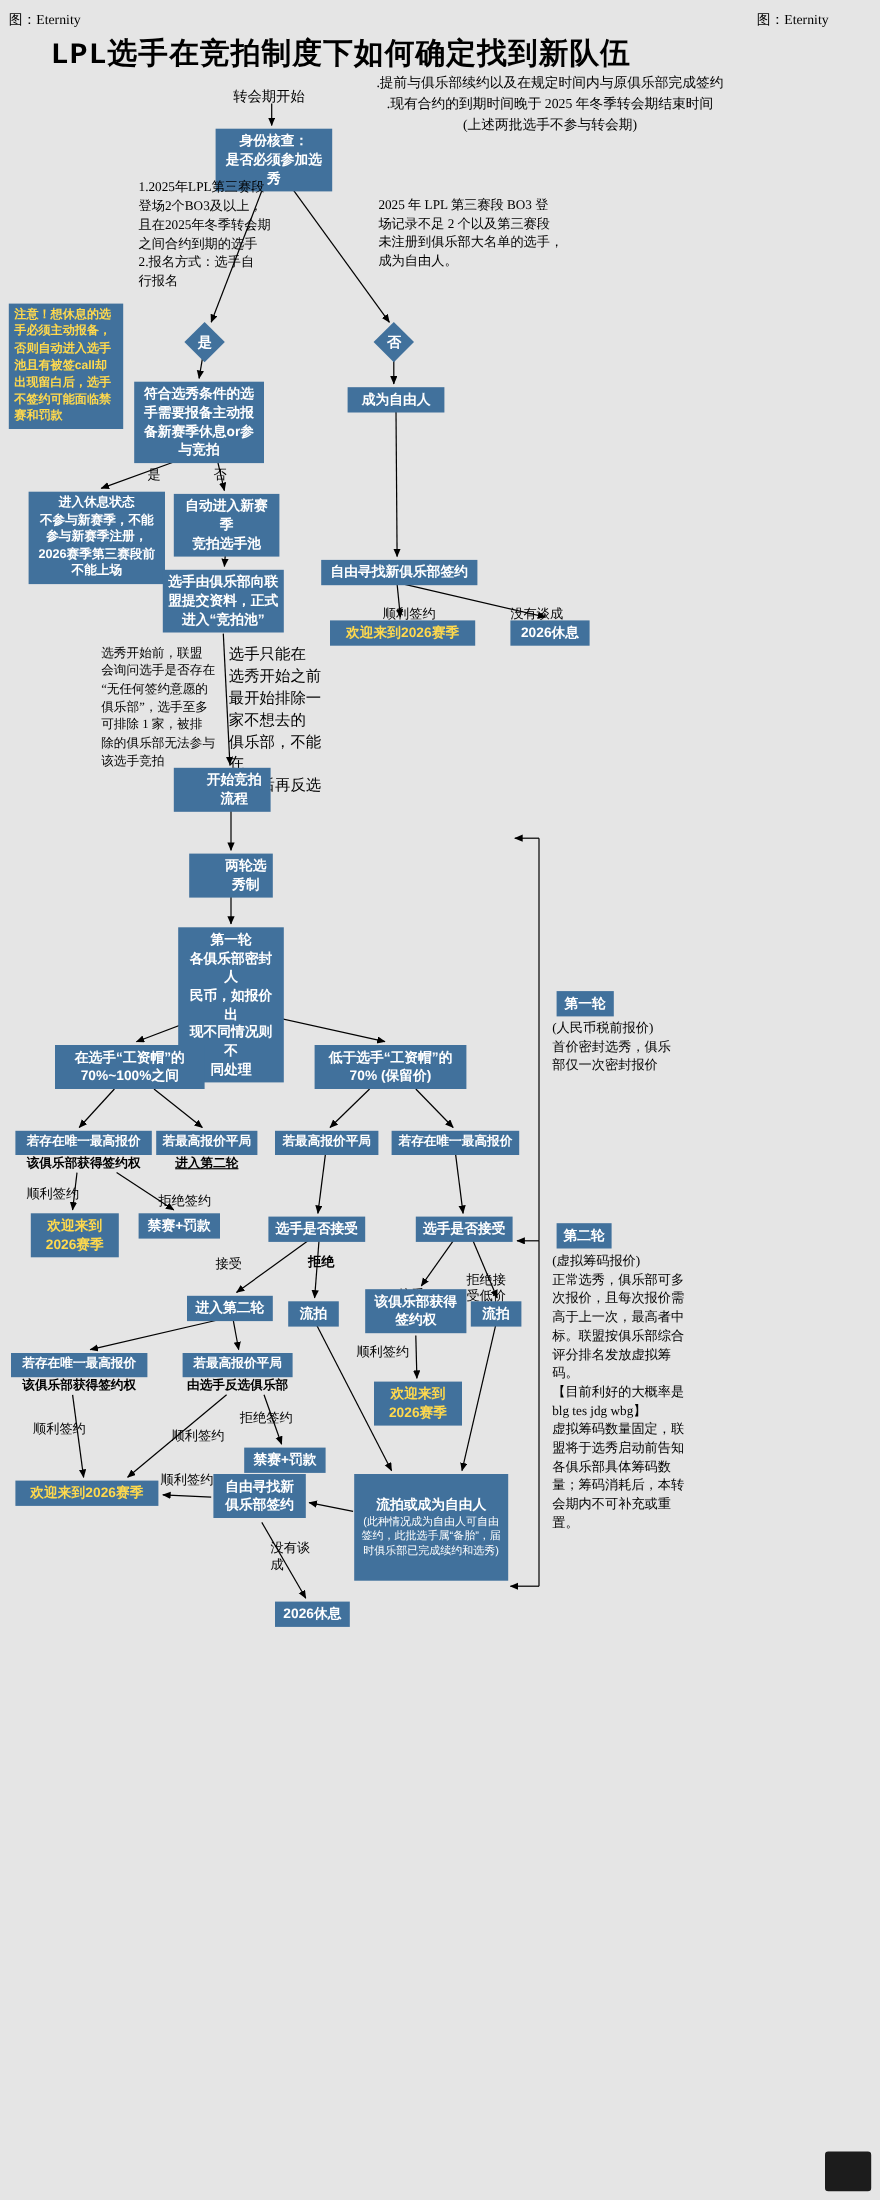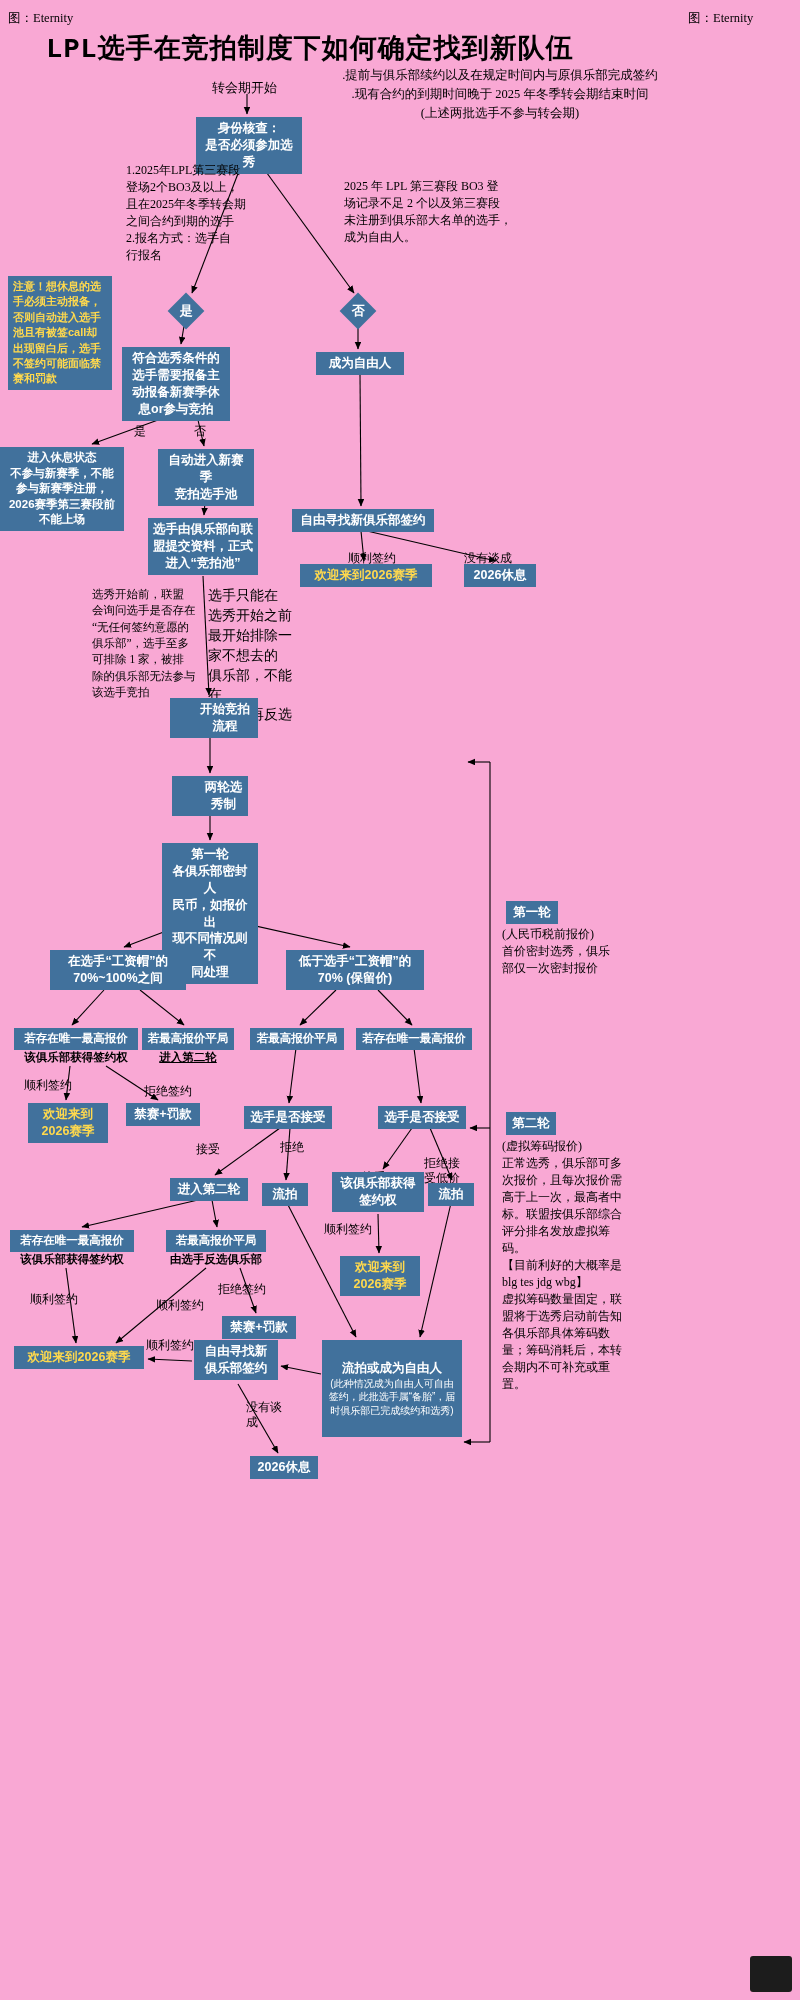--- a/index.html
+++ b/index.html
@@ -1,21 +1,21 @@
 <!DOCTYPE html>
 <html style="--box-blue: #41719C; --text-yellow: #FFD94D;"><head>
 <meta charset="utf-8">
 <style>
   :root{
     --box-blue:#41719C;
     --text-yellow:#FFD94D;
     --ink:#000000;
   }
   html,body{margin:0;padding:0;background:#ffffff;}
-  #page{position:relative;width:800px;height:2000px;background:#f9a8d4;overflow:hidden;
+  #page{position:relative;width:800px;height:2000px;background:#e5e5e5;overflow:hidden;
         font-family:"Liberation Sans",sans-serif;color:var(--ink);}
   svg.connectors{position:absolute;left:0;top:0;pointer-events:none;}
   .box{position:absolute;background:var(--box-blue);color:#fff;font-weight:700;
        text-align:center;font-size:12.5px;line-height:1.35;padding:3px 5px;
        white-space:pre-line;box-sizing:border-box;}
   .box.yellow{color:var(--text-yellow);}
   .txt{position:absolute;color:var(--ink);font-size:12px;line-height:1.42;
        white-space:pre-line;font-family:"Liberation Serif",serif;}
   .lbl{position:absolute;color:var(--ink);font-size:12px;line-height:1.25;
        white-space:pre-line;font-family:"Liberation Serif",serif;}
@@ -117,27 +117,27 @@
 
   <div class="diamond" style="left:173px;top:298px;">
       <span>是</span>
     </div>
   <div class="diamond" style="left:345px;top:298px;">
       <span>否</span>
     </div>
 
   <div class="box yellow" style="left:8px;top:276px;width:104px;font-size:11px;text-align:left;line-height:1.4;">注意！想休息的选手必须主动报备，否则自动进入选手池且有被签call却出现留白后，选手不签约可能面临禁赛和罚款</div>
 
-  <div class="box" style="left:122px;top:347px;width:108px;">符合选秀条件的选手需要报备主动报备新赛季休息or参与竞拍</div>
+  <div class="box" style="left:122px;top:347px;width:118px;">符合选秀条件的选手需要报备主动报备新赛季休息or参与竞拍</div>
   <div class="box" style="left:316px;top:352px;width:88px;">成为自由人</div>
 
   <div class="lbl" style="left:134px;top:424px;">是</div>
   <div class="lbl" style="left:194px;top:424px;">否</div>
 
-  <div class="box" style="left:0;top:447px;width:124px;font-size:11.5px;">进入休息状态
+  <div class="box" style="left:26px;top:447px;width:124px;font-size:11.5px;">进入休息状态
 不参与新赛季，不能
 参与新赛季注册，
 2026赛季第三赛段前
 不能上场</div>
   <div class="box" style="left:158px;top:449px;width:96px;">自动进入新赛季
 竞拍选手池</div>
   <div class="box" style="left:148px;top:518px;width:110px;">选手由俱乐部向联
 盟提交资料，正式
 进入“竞拍池”</div>
 
@@ -154,21 +154,21 @@
 可排除 1 家，被排
 除的俱乐部无法参与
 该选手竞拍</div>
   <div class="txt" style="left:208px;top:586px;width:88px;font-size:14px;">选手只能在
 选秀开始之前
 最开始排除一
 家不想去的
 俱乐部，不能在
 报名后再反选</div>
 
-  <div class="box" style="left:170px;top:698px;width:88px;padding-left:27px;">开始竞拍流程</div>
+  <div class="box" style="left:158px;top:698px;width:88px;padding-left:27px;">开始竞拍流程</div>
   <div class="box" style="left:172px;top:776px;width:76px;padding-left:32px;">两轮选秀制</div>
   <div class="box" style="left:162px;top:843px;width:96px;">第一轮
 各俱乐部密封人
 民币，如报价出
 现不同情况则不
 同处理</div>
 
   <div class="box" style="left:50px;top:950px;width:136px;">在选手“工资帽”的
 70%~100%之间</div>
   <div class="box" style="left:286px;top:950px;width:138px;">低于选手“工资帽”的
@@ -194,21 +194,21 @@
   <div class="box" style="left:244px;top:1106px;width:88px;">选手是否接受</div>
   <div class="box" style="left:378px;top:1106px;width:88px;">选手是否接受</div>
 
   <div class="box" style="left:506px;top:1112px;width:50px;">第二轮</div>
   <div class="txt" style="left:502px;top:1138px;width:120px;">(虚拟筹码报价)
 正常选秀，俱乐部可多次报价，且每次报价需高于上一次，最高者中标。联盟按俱乐部综合评分排名发放虚拟筹码。
 【目前利好的大概率是blg tes jdg wbg】
 虚拟筹码数量固定，联盟将于选秀启动前告知各俱乐部具体筹码数量；筹码消耗后，本转会期内不可补充或重置。</div>
 
   <div class="lbl" style="left:196px;top:1142px;">接受</div>
-  <div class="lbl" style="left:280px;top:1140px;">拒绝</div>
+  <div class="lbl" style="left:280px;top:1140px;font-weight:bold;">拒绝</div>
   <div class="lbl" style="left:362px;top:1170px;">接受</div>
   <div class="lbl" style="left:424px;top:1156px;">拒绝接
 受低价</div>
 
   <div class="box" style="left:170px;top:1178px;width:78px;">进入第二轮</div>
   <div class="box" style="left:262px;top:1183px;width:46px;">流拍</div>
   <div class="box" style="left:332px;top:1172px;width:92px;">该俱乐部获得
 签约权</div>
   <div class="box" style="left:428px;top:1183px;width:46px;">流拍</div>
 

